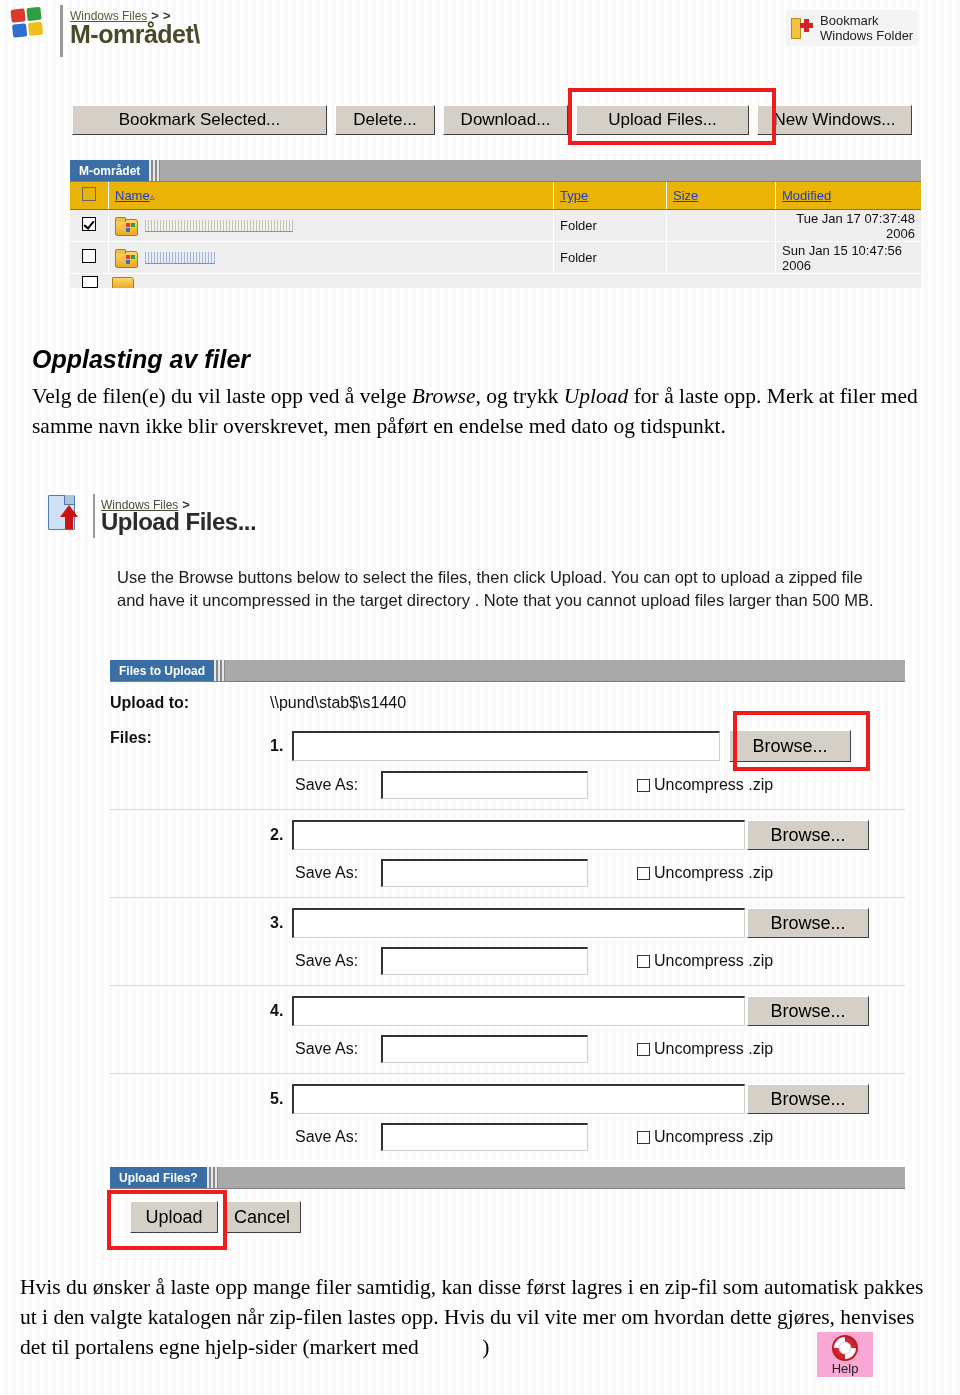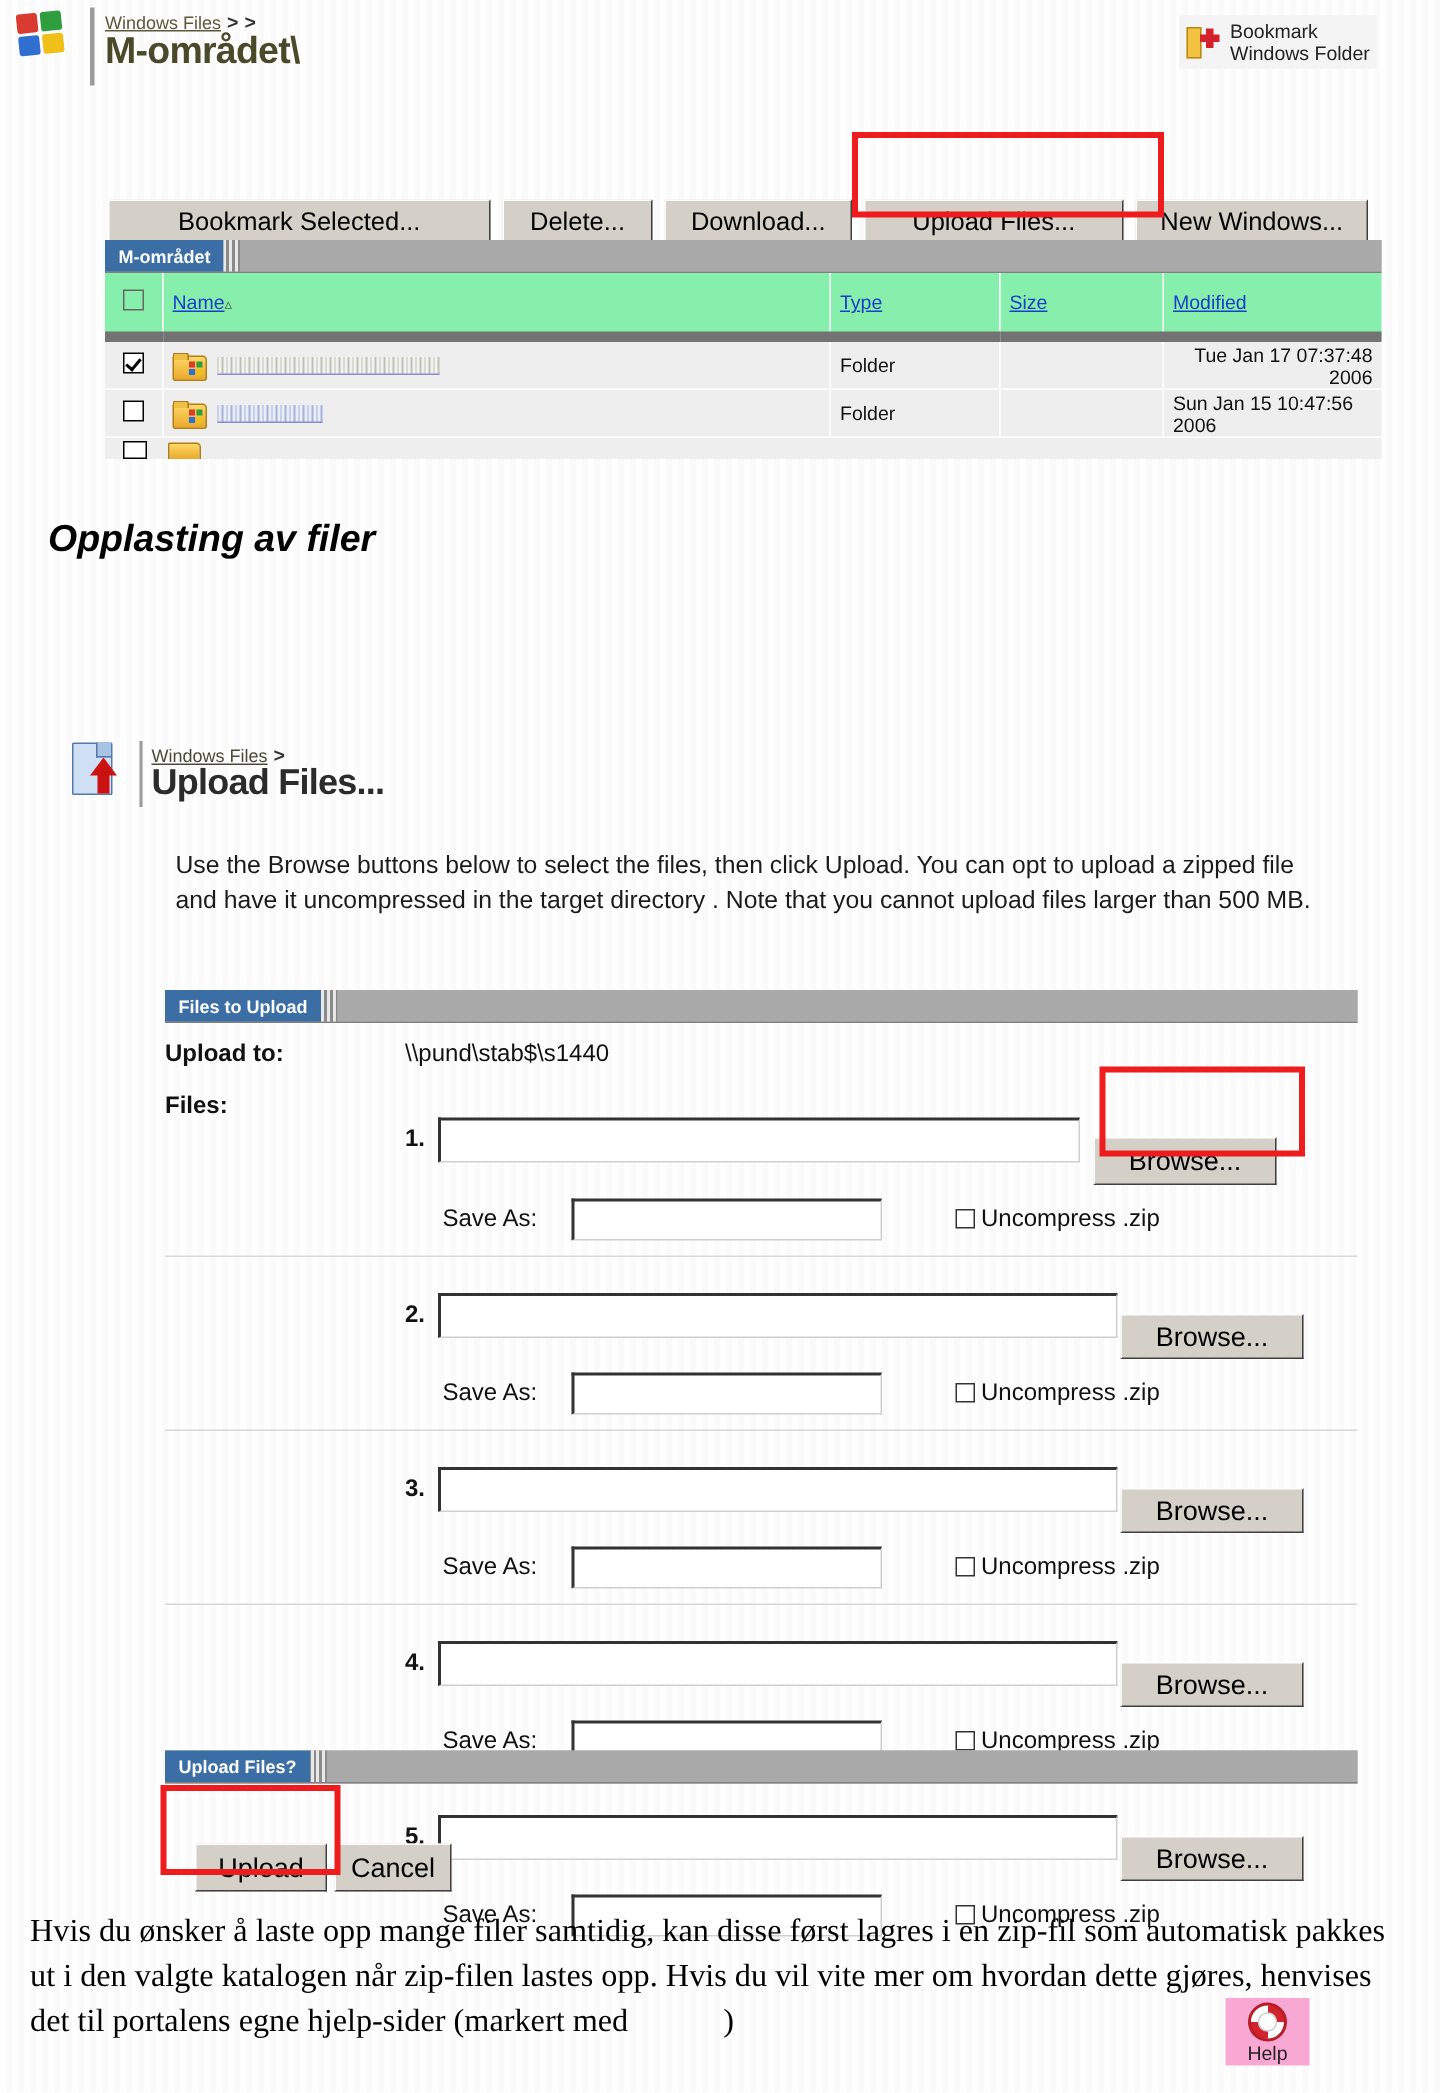--- a/index.html
+++ b/index.html
@@ -25,35 +25,35 @@
   .winlogo i.a{left:0;top:0;background:#d93b30;}
   .winlogo i.b{left:16px;top:0;background:#2e9e3e;}
   .winlogo i.c{left:0;top:15px;background:#2f6fd0;}
   .winlogo i.d{left:16px;top:15px;background:#f0c019;}
 
   
   .wbtn{
     display:inline-block;background:#d4d0c8;border-top:1px solid #ffffff;border-left:1px solid #ffffff;
     border-right:1px solid #404040;border-bottom:1px solid #404040;
     font-family:"Liberation Sans",sans-serif;color:#000;text-align:center;
-    box-sizing:border-box;line-height:1;margin-top:28px;
+    box-sizing:border-box;line-height:1;
   }
 
   
   .ptbar{display:flex;align-items:stretch;height:21px;background:#a9a9a9;border-bottom:1px solid #7f7f7f;}
   .ptbar .tab{
     background:#3a6ea5;color:#fff;font-family:"Liberation Sans",sans-serif;font-weight:bold;font-size:12px;
     padding:0 9px;display:flex;align-items:center;white-space:nowrap;
   }
   .ptbar .grip{width:11px;background:repeating-linear-gradient(to right,#e8e8e8 0,#e8e8e8 2px,#8a8a8a 2px,#8a8a8a 4px);}
   .ptbar .rest{flex:1;background:#a9a9a9;}
 
   
   .ftab{width:100%;border-collapse:collapse;font-family:"Liberation Sans",sans-serif;font-size:13px;}
-  .ftab th{background:#86efac;text-align:left;font-weight:normal;height:39px;padding:0 6px;border-right:1px solid #ffffff;border-bottom:7px solid #737373;}
+  .ftab th{background:#eab308;text-align:left;font-weight:normal;height:27px;padding:0 6px;border-right:1px solid #ffffff;border-bottom:1px solid #737373;}
   .ftab th a{color:#1a3ec8;text-decoration:underline;}
   .ftab td{background:#eeeeee;height:31px;padding:0 6px;border-right:1px solid #ffffff;border-bottom:1px solid #ffffff;color:#111;}
   .cbx{width:14px;height:14px;border:1px solid #000;background:#fff;display:inline-block;position:relative;box-sizing:border-box;}
   .cbx.on:after{content:"";position:absolute;left:3px;top:1px;width:4px;height:8px;border:solid #000;border-width:0 2px 2px 0;transform:rotate(40deg);}
   .foldericon{width:22px;height:17px;position:relative;display:inline-block;vertical-align:middle;}
   .foldericon .bk{position:absolute;left:0;top:2px;width:21px;height:15px;background:linear-gradient(#ffd766,#e8a92b);border:1px solid #b07c14;border-radius:1px 3px 2px 2px;}
   .foldericon .tb{position:absolute;left:0;top:0px;width:9px;height:4px;background:#f0bf45;border:1px solid #b07c14;border-bottom:none;border-radius:2px 2px 0 0;}
   .foldericon .wl{position:absolute;right:0px;bottom:0px;width:11px;height:11px;}
   .foldericon .wl i{position:absolute;width:4px;height:4px;}
   .redact{display:inline-block;height:11px;vertical-align:middle;margin-left:4px;
@@ -216,20 +216,23 @@
 
     <div style="height:14px;background:#eeeeee;position:relative;overflow:hidden;">
       <span style="position:absolute;left:12px;top:2px;width:14px;height:10px;border:1px solid #000;background:#fff;"></span>
       <span style="position:absolute;left:42px;top:3px;width:20px;height:10px;background:linear-gradient(#ffd766,#e8a92b);border:1px solid #b07c14;border-radius:1px 3px 0 0;"></span>
     </div>
   </div>
 </div>
 
 <div style="position:absolute;left:32px;top:345px;width:905px;">
   <h2 class="doc">Opplasting av filer</h2>
+  <p class="doc" style="margin-top:7px;">
+    <span>Velg de filen(e) du vil laste opp ved å velge </span><i>Browse</i><span>, og trykk </span><i>Upload</i><span> for å laste opp. Merk at filer med samme navn ikke blir overskrevet, men påført en endelse med dato og tidspunkt.</span>
+  </p>
 </div>
 
 <div class="shot" style="left:35px;top:470px;width:890px;height:790px;">
 
   <div style="position:absolute;left:13px;top:25px;">
     <div class="upicon">
         <i class="page"></i>
         <i class="fold"></i>
         <i class="arrow"></i>
         <i class="stem"></i>

